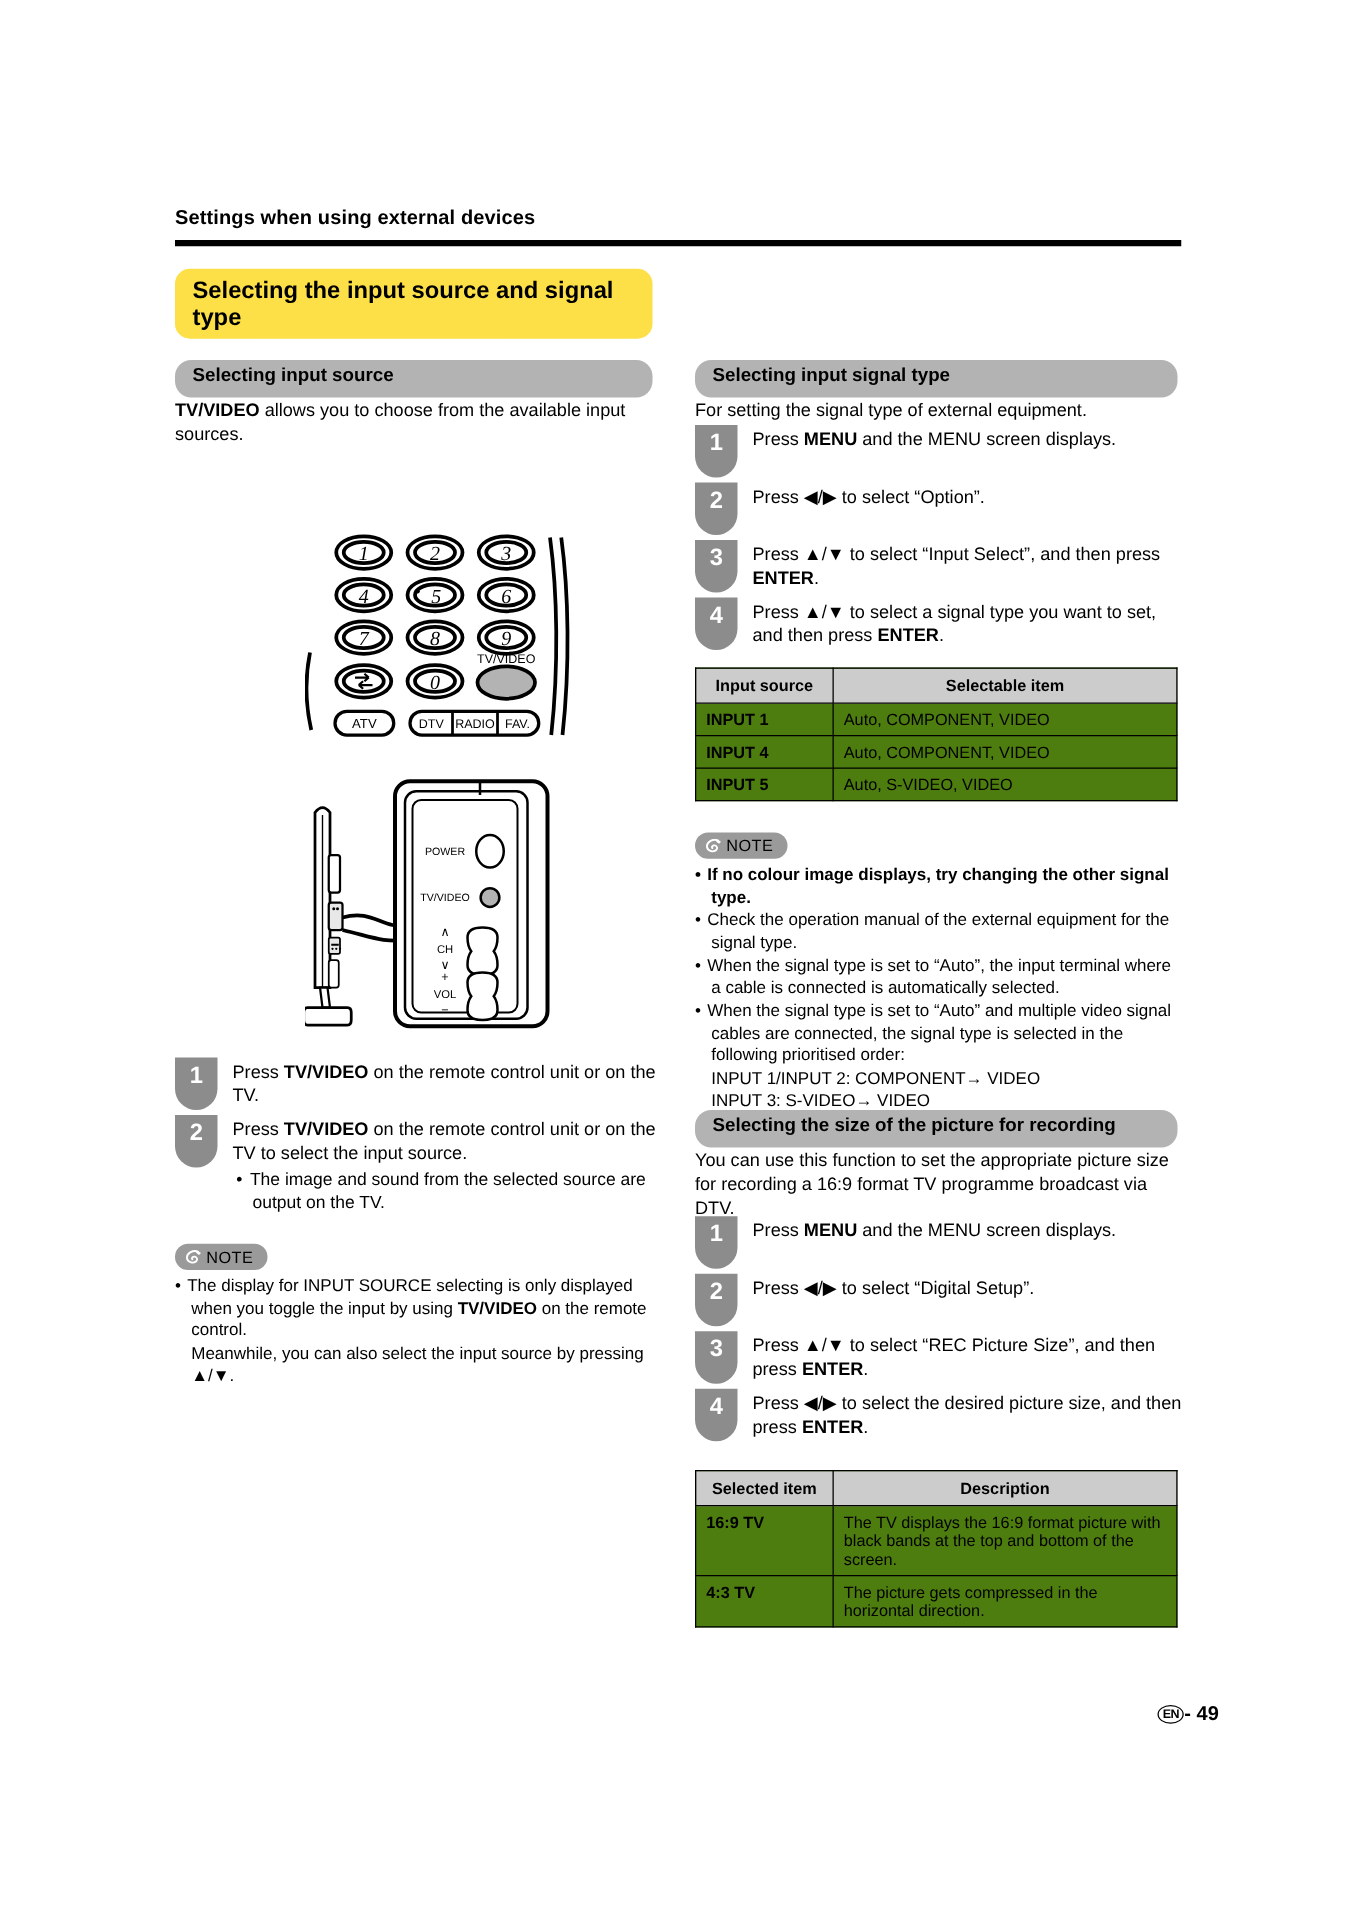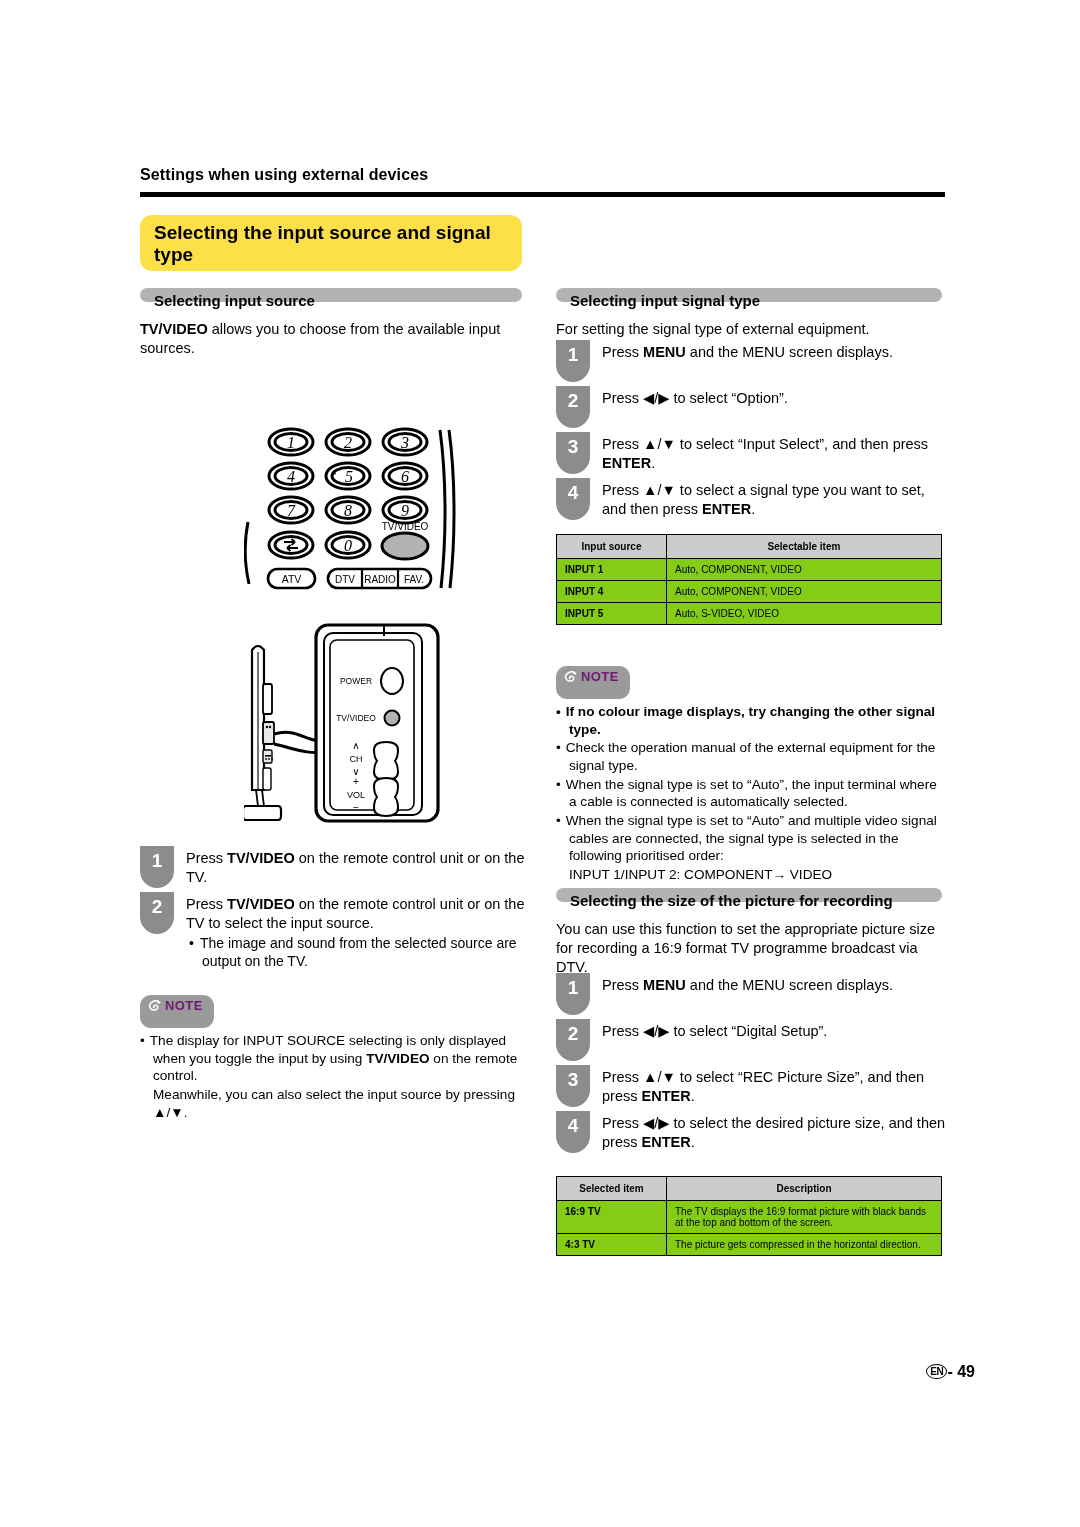--- a/index.html
+++ b/index.html
@@ -24,21 +24,21 @@
     background:#000;
   }
 
   
   .title-banner {
     position:absolute; left:140px; top:215px; width:382px; height:56px;
     background:#fde047; border-radius:12px;
     padding:7px 0 0 14px; font-size:19px; font-weight:bold; line-height:1.18;
   }
   .sec-banner {
-    position:absolute; height:14px; background:#b3b3b3; border-radius:13px;
+    position:absolute; height:30px; background:#b3b3b3; border-radius:13px;
     font-size:15px; font-weight:bold; padding-left:14px; line-height:26px;
   }
   #sec-input-source { left:140px; top:288px; width:382px; }
   #sec-signal-type  { left:556px; top:288px; width:386px; }
   #sec-rec-size     { left:556px; top:888px; width:386px; }
 
   
   .body-txt { font-size:14.5px; line-height:1.30; }
   .b { font-weight:bold; }
 
@@ -59,37 +59,37 @@
   .step-body { flex:1 1 auto; font-size:14.5px; line-height:1.30; padding-top:3px; }
   .sub { font-size:14px; line-height:1.28; margin-top:2px; padding-left:16px; text-indent:-13px; }
   .sub::before { content:"\2022"; padding-right:6px; }
 
   #steps-left  { left:140px; top:846px; width:400px; }
   #steps-sig   { left:556px; top:340px; width:390px; }
   #steps-rec   { left:556px; top:973px; width:390px; }
 
   
   .note-badge {
-    display:inline-block; background:#9a9a9a; color:#701a75;
-    border-radius:11px; height:33px; line-height:21px;
-    padding:0 11px 0 7px; font-size:13px; font-weight:bold;
+    display:inline-block; background:#9a9a9a; color:#000000;
+    border-radius:11px; height:21px; line-height:21px;
+    padding:0 11px 0 7px; font-size:13px; font-weight:normal;
     letter-spacing:0.4px;
   }
   .note-badge svg { vertical-align:-3px; margin-right:3px; }
   .note-list { margin-top:4px; font-size:13.6px; line-height:1.30; }
   .note-item { padding-left:13px; text-indent:-13px; margin-bottom:1px; }
   .note-item::before { content:"\2022"; padding-right:5px; }
   .note-cont { padding-left:13px; }
   #note-left  { position:absolute; left:140px; top:995px; width:395px; }
   #note-right { position:absolute; left:556px; top:666px; width:390px; }
 
   
   table.doc {
     position:absolute; border-collapse:collapse;
-    font-size:10px; background:#84cc16;
+    font-size:13px; background:#4d7c0f;
   }
   table.doc th, table.doc td {
     border:1.5px solid #000; padding:5px 8px; vertical-align:top;
   }
   table.doc thead th {
     background:#cccccc; font-weight:bold; text-align:center; padding:6px 8px;
   }
   table.doc td.k { font-weight:bold; white-space:nowrap; }
   table.doc td.v { font-weight:normal; }
   #tbl-input  { left:556px; top:534px; width:386px; }

